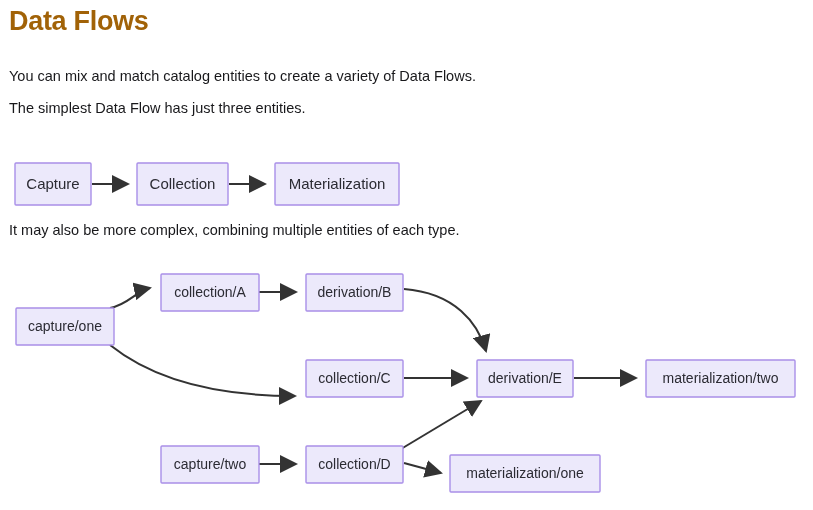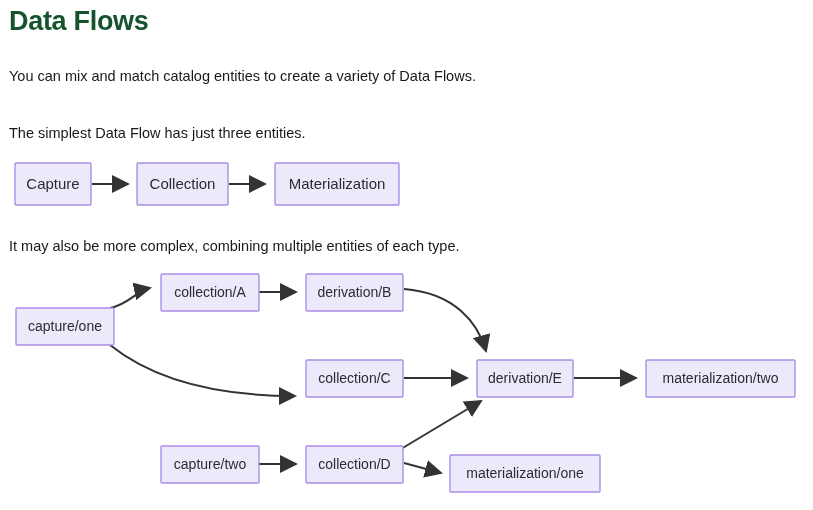--- a/index.html
+++ b/index.html
@@ -21,34 +21,34 @@
     width: 813px;
     height: 510px;
   }
   .page-title {
     position: absolute;
     left: 9px;
     top: 6px;
     font-size: 27px;
     font-weight: bold;
     letter-spacing: -0.3px;
-    color: #14532d;
+    color: #a16207;
     white-space: nowrap;
   }
   .para {
     position: absolute;
     left: 9px;
     font-size: 14.5px;
     line-height: 20px;
     color: #18181b;
     white-space: nowrap;
   }
   .para-1 { top: 66px; }
-  .para-2 { top: 123px; }
-  .para-3 { top: 236px; }
+  .para-2 { top: 98px; }
+  .para-3 { top: 220px; }
 
   .diagram {
     position: absolute;
     left: 0;
   }
   .diagram-simple { top: 150px; width: 746px; height: 70px; }
   .diagram-complex { top: 255px; width: 813px; height: 255px; }
 
   svg { display: block; overflow: visible; }
 

